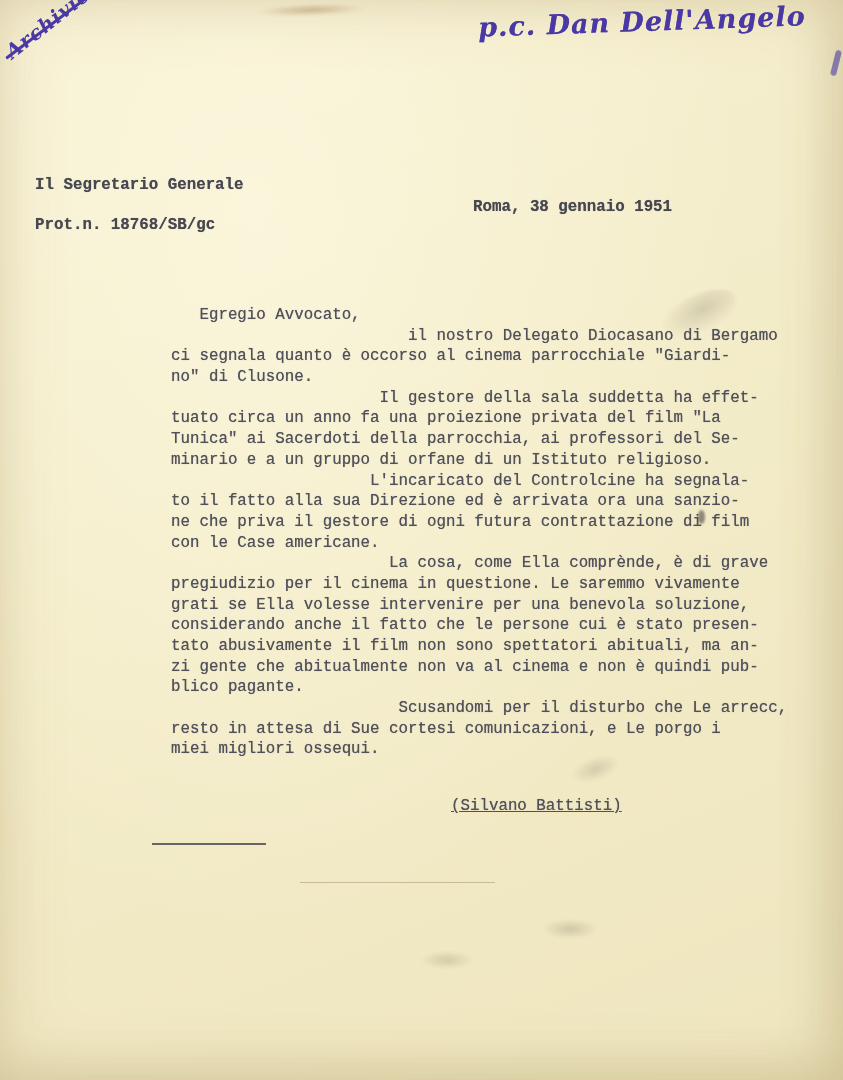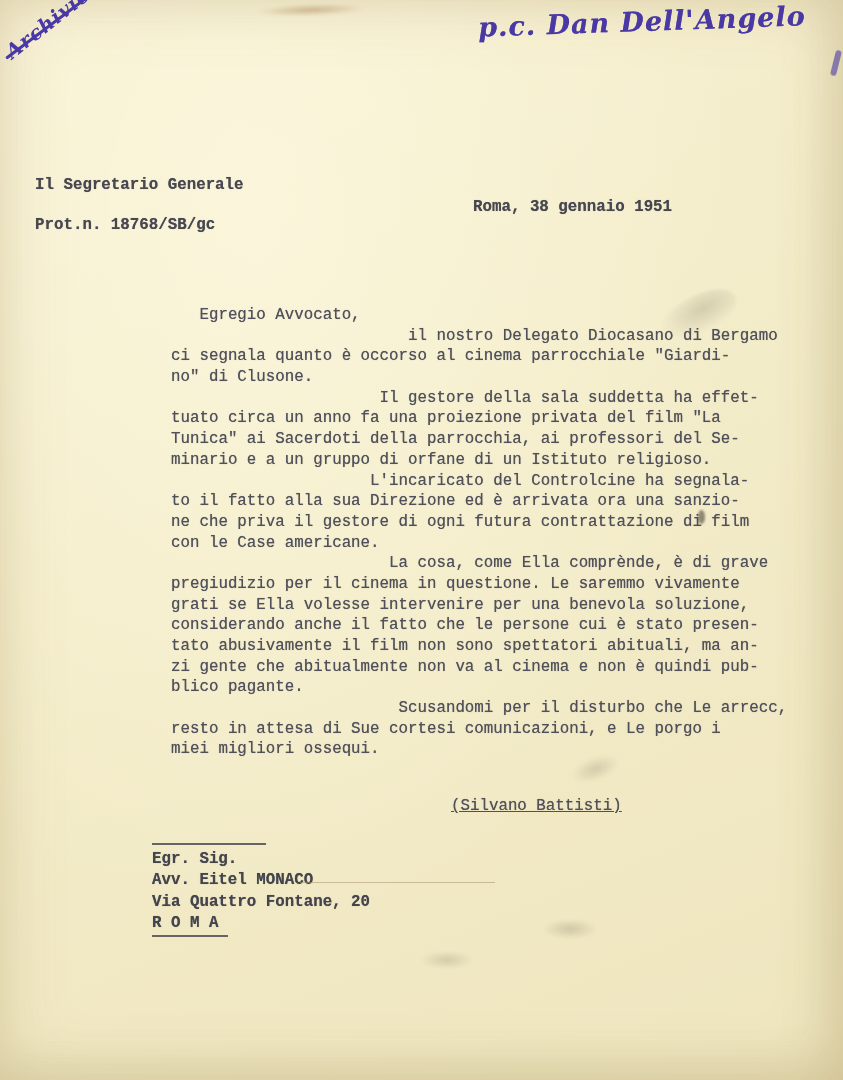--- a/index.html
+++ b/index.html
@@ -119,21 +119,20 @@
 
   <div class="typed typed-bold sender-title">Il Segretario Generale</div>
   <div class="typed typed-bold dateline"><span>Roma, 38 gennaio </span><span class="year">1951</span></div>
   <div class="typed typed-bold protocol">Prot.n. 18768/SB/gc</div>
 
   <div class="typed body-block"><div class="body-line">   Egregio Avvocato,</div><div class="body-line">                         il nostro Delegato Diocasano di Bergamo</div><div class="body-line">ci segnala quanto è occorso al cinema parrocchiale "Giardi-</div><div class="body-line">no" di Clusone.</div><div class="body-line">                      Il gestore della sala suddetta ha effet-</div><div class="body-line">tuato circa un anno fa una proiezione privata del film "La</div><div class="body-line">Tunica" ai Sacerdoti della parrocchia, ai professori del Se-</div><div class="body-line">minario e a un gruppo di orfane di un Istituto religioso.</div><div class="body-line">                     L'incaricato del Controlcine ha segnala-</div><div class="body-line">to il fatto alla sua Direzione ed è arrivata ora una sanzio-</div><div class="body-line">ne che priva il gestore di ogni futura contrattazione di film</div><div class="body-line">con le Case americane.</div><div class="body-line">                       La cosa, come Ella comprènde, è di grave</div><div class="body-line">pregiudizio per il cinema in questione. Le saremmo vivamente</div><div class="body-line">grati se Ella volesse intervenire per una benevola soluzione,</div><div class="body-line">considerando anche il fatto che le persone cui è stato presen-</div><div class="body-line">tato abusivamente il film non sono spettatori abituali, ma an-</div><div class="body-line">zi gente che abitualmente non va al cinema e non è quindi pub-</div><div class="body-line">blico pagante.</div><div class="body-line">                        Scusandomi per il disturbo che Le arrecc,</div><div class="body-line">resto in attesa di Sue cortesi comunicazioni, e Le porgo i</div><div class="body-line">miei migliori ossequi.</div></div>
 
   <div class="typed signature">(Silvano Battisti)</div>
 
   <div class="recipient-topline"></div>
-  <div class="typed recipient-block"><div class="recipient-line">Egr. Sig.</div><div class="recipient-line">Avv. Eitel MONACO</div><div class="recipient-line">Via Quattro Fontane, 20</div><div class="recipient-line">R O M A</div></div>
   <div class="monaco-pencil-line"></div>
 
   <div class="stain stain-top"></div>
   <div class="stain pencil-1"></div>
   <div class="stain pencil-2"></div>
   <div class="stain pencil-3"></div>
   <div class="stain pencil-4"></div>
   <div class="stain speck-1"></div>
   <div class="stain speck-2"></div>
 

